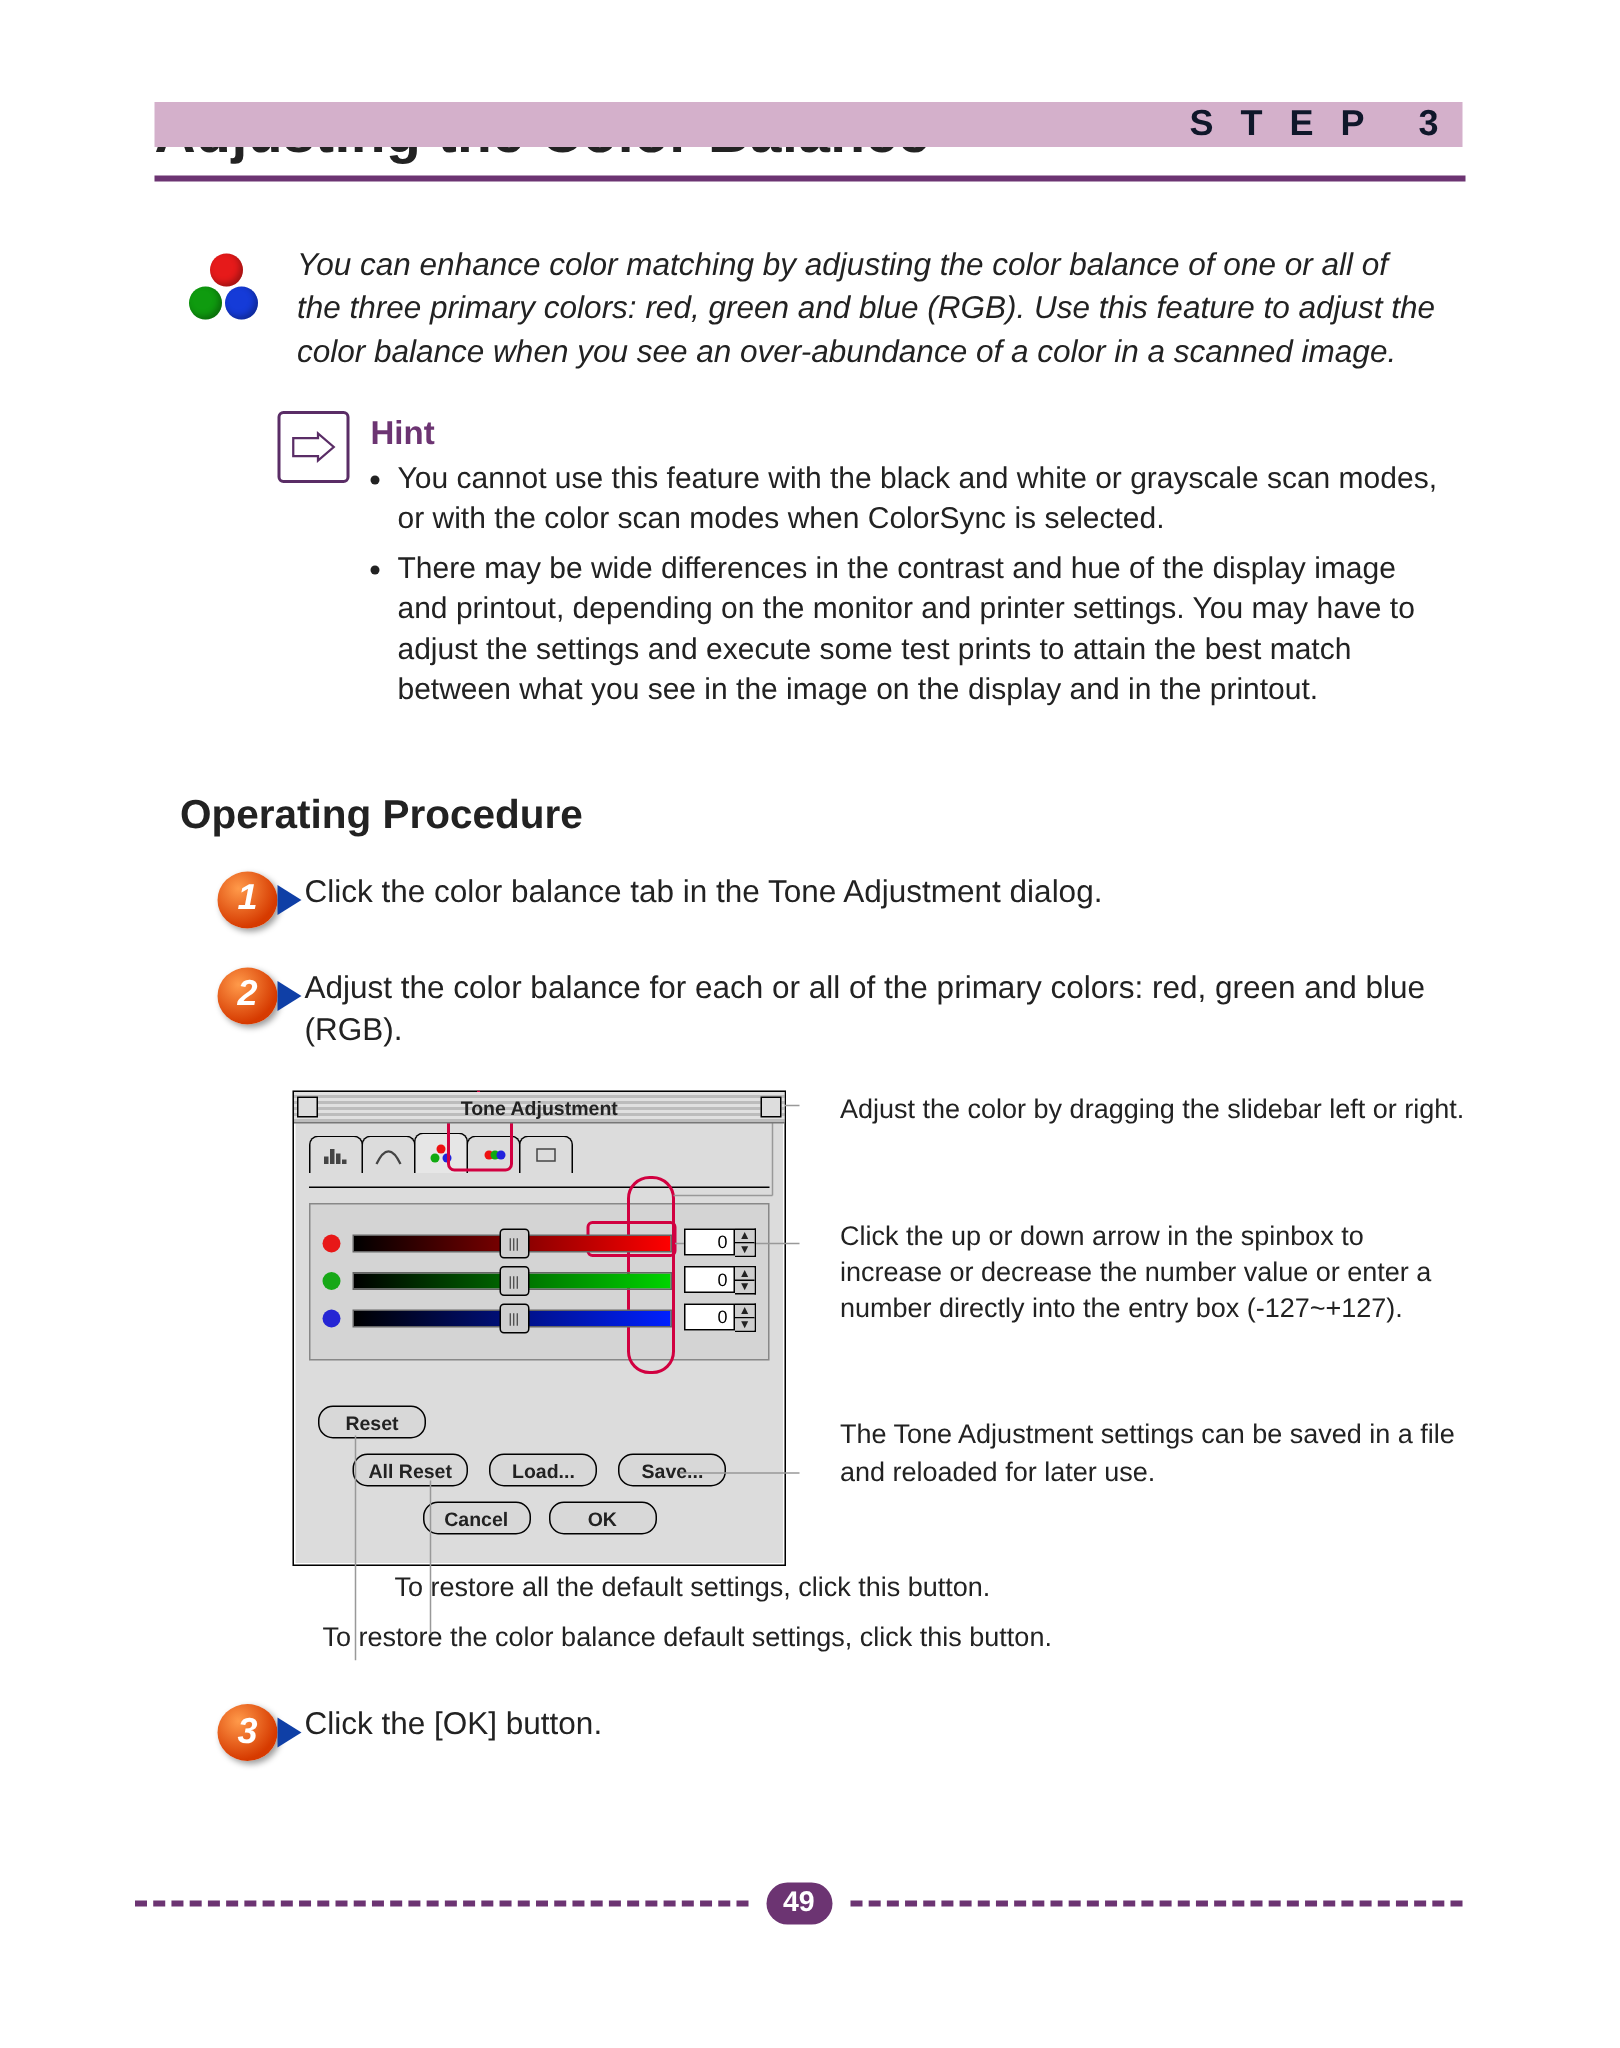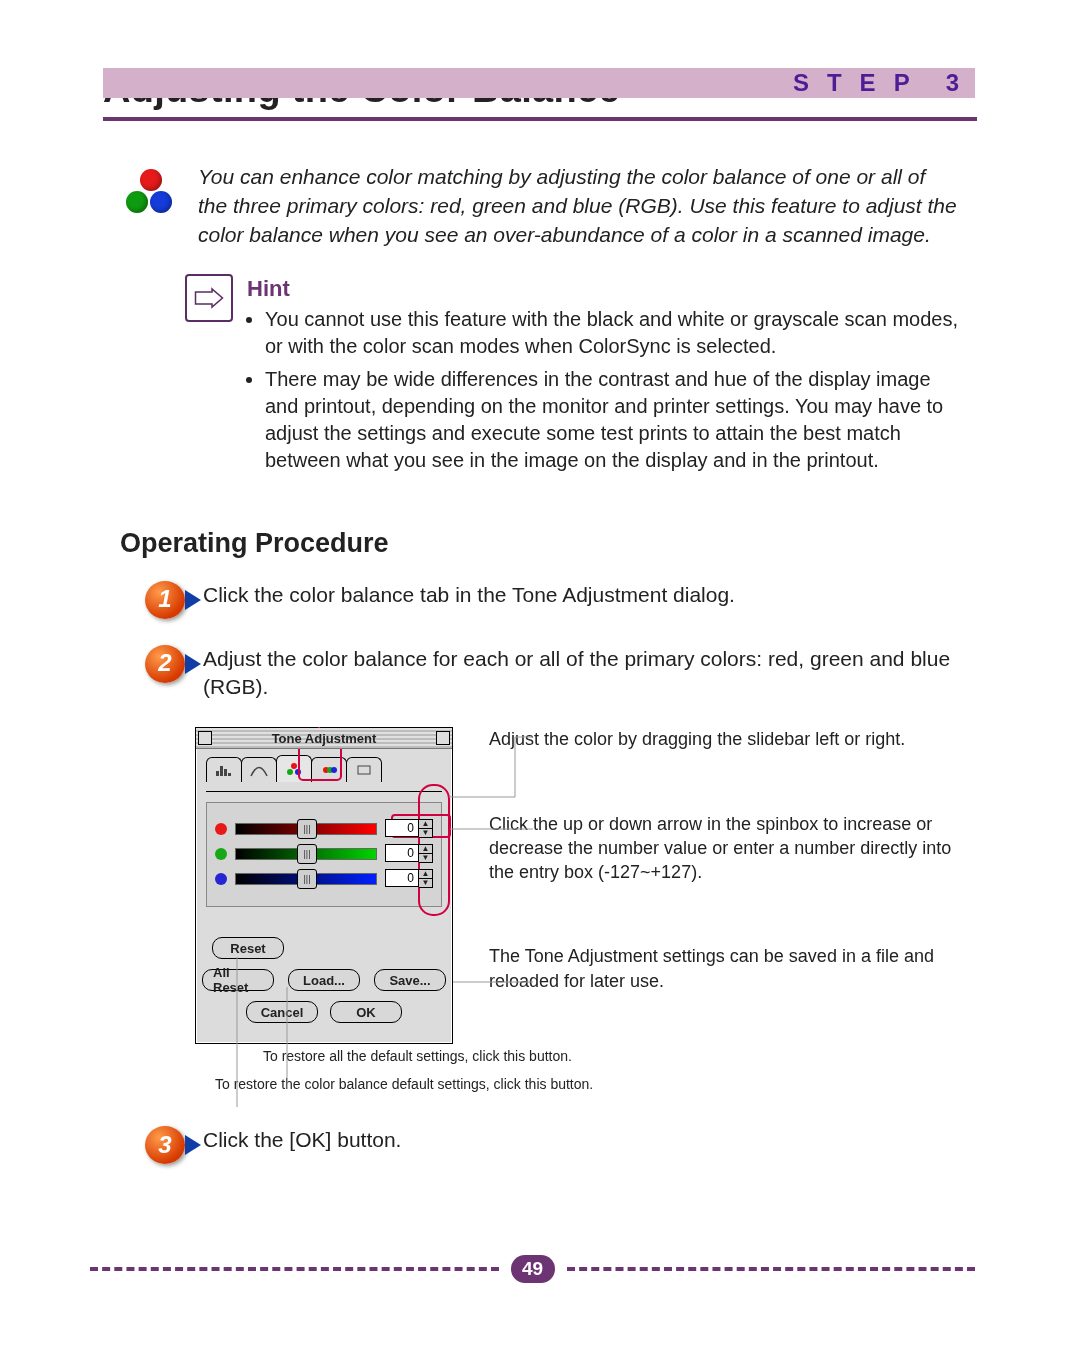--- a/index.html
+++ b/index.html
@@ -20,21 +20,21 @@
   .top-band {
     position: absolute;
     top: 0;
     left: 103px;
     right: 105px;
     height: 30px;
     background: #d4b0cb;
     text-align: right;
     padding-right: 16px;
     box-sizing: border-box;
-    color: #4c1d95;
+    color: #0f172a;
     font-weight: 900;
     letter-spacing: 18px;
     font-size: 24px;
     line-height: 30px;
   }
   .top-band .num { letter-spacing: 0; margin-left: 18px;}
   
   .title-block {
     margin: 68px 68px 0 68px;
   }
@@ -132,21 +132,21 @@
   .dialog-area {
     margin: 26px 65px 0 160px;
     display: flex;
     gap: 36px;
     align-items: flex-start;
     position: relative;
   }
   
   .dialog {
     flex: 0 0 auto;
-    width: 258px;
+    width: 329px;
     background: #dcdcdc;
     border: 1px solid #000;
     box-shadow: 0 0 0 1px #fff inset;
     box-sizing: border-box;
   }
   .dialog .tbar {
     height: 20px;
     background: repeating-linear-gradient(0deg,#bcbcbc 0 2px,#e0e0e0 2px 4px);
     display:flex;
     align-items:center;
@@ -251,21 +251,21 @@
     position:absolute; top:0; left:0;
     pointer-events:none;
   }
   .dialog-area .hilite {
     stroke:#d10040; stroke-width:2; fill:none;
   }
   .dialog-area .conn { stroke:#999; stroke-width:1; fill:none; }
   
   .und-callouts {
     margin: 2px 85px 0 160px;
-    font-size:14px;
+    font-size:18px;
   }
   .und-callouts .u1 { margin-left: 68px; margin-top: 4px;}
   .und-callouts .u2 { margin-left: 20px; margin-top: 12px;}
   
   .page-bottom {
     position: absolute;
     left: 90px; right: 105px;
     bottom: 150px;
     display:flex;align-items:center;justify-content:center;
   }

